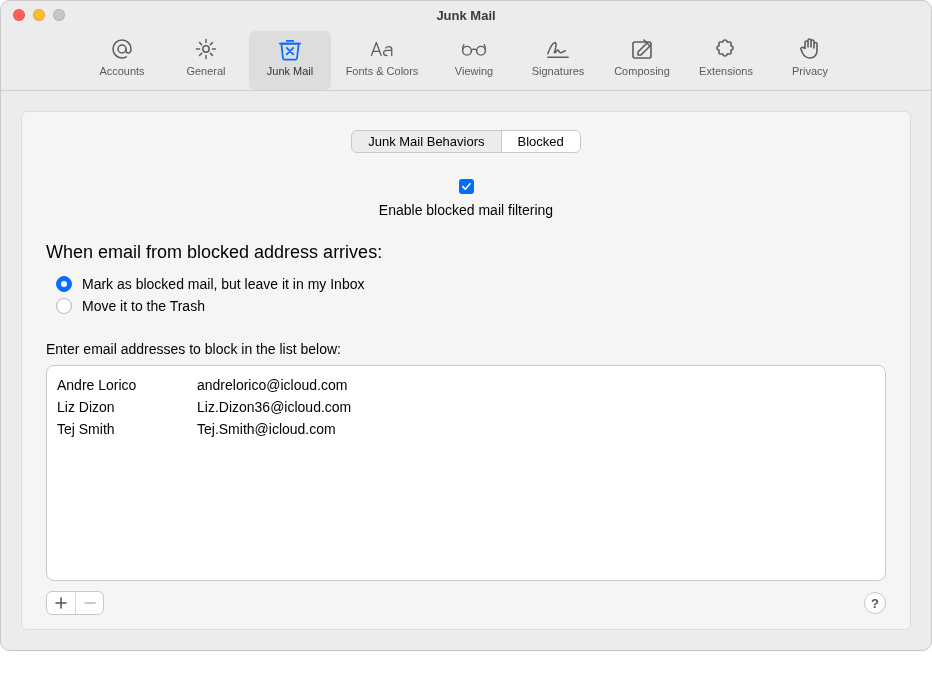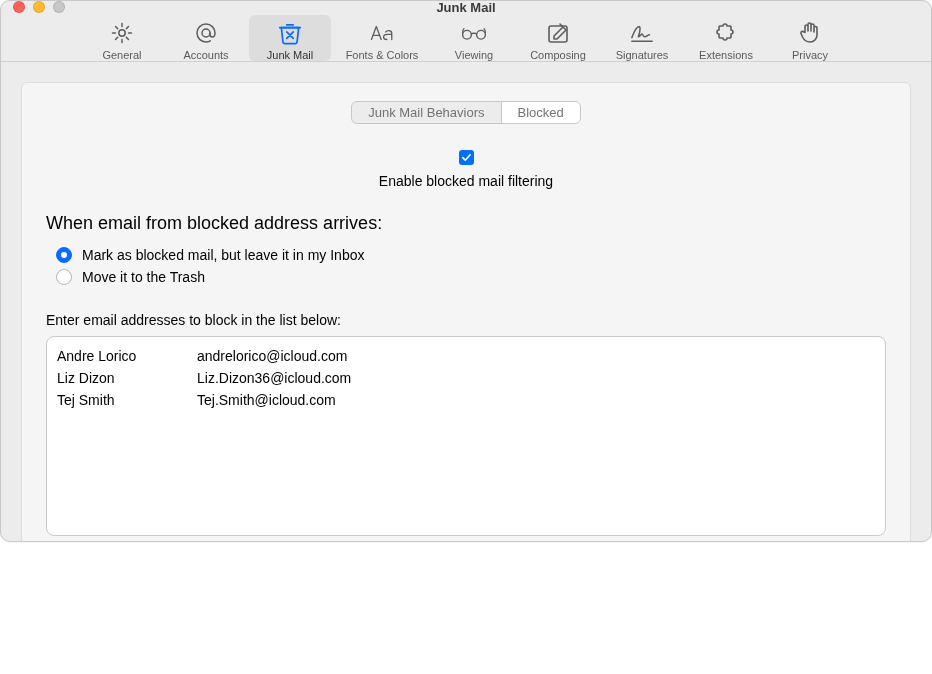--- a/index.html
+++ b/index.html
@@ -7,21 +7,21 @@
     font-family: -apple-system, "Helvetica Neue", Helvetica, Arial, sans-serif;
     background: #fff;
     width: 932px;
     height: 674px;
     overflow: hidden;
     font-size: 13px;
     color: #000;
   }
   .window {
     width: 932px;
-    height: 542px;
+    height: 651px;
     border: 1px solid #c9c9c9;
     border-radius: 10px;
     background: #ececec;
     box-shadow: 0 0 0 1px rgba(0,0,0,0.03);
     display: flex;
     flex-direction: column;
     overflow: hidden;
   }
   .titlebar {
     height: 28px;
@@ -106,21 +106,21 @@
     display: flex;
     border: 1px solid #c8c8c8;
     border-radius: 6px;
     background: #ececec;
     overflow: hidden;
     margin-bottom: 26px;
   }
   .seg {
     padding: 3px 16px;
     font-size: 13px;
-    color: #737373;
+    color: #000000;
     cursor: default;
   }
   .seg + .seg { border-left: 1px solid #c8c8c8; }
   .seg.active { background: #ffffff; }
 
   .check-row {
     display: flex;
     align-items: center;
     gap: 8px;
     margin-bottom: 24px;
@@ -220,36 +220,36 @@
       <div class="dot yel"></div>
       <div class="dot grn"></div>
     </div>
     <div class="win-title">Junk Mail</div>
   </div>
 
   <div class="toolbar">
 
     <div class="toolbar-item">
       <div class="iconwrap">
+        <svg width="24" height="24" viewBox="0 0 24 24" fill="none" stroke="currentColor" stroke-width="1.5" stroke-linecap="round">
+            <circle cx="12" cy="12" r="4"></circle>
+            <path d="M16 12v1.5c0 1.4 1 2.5 2.3 2.5 1.7 0 2.7-1.6 2.7-4 0-5-4-9-9-9s-9 4-9 9 4 9 9 9c1.6 0 3-.4 4.3-1.1"></path>
+          </svg>
+      </div>
+      <div class="tlabel">Accounts</div>
+    </div>
+
+    <div class="toolbar-item">
+      <div class="iconwrap">
         <svg width="24" height="24" viewBox="0 0 24 24" fill="none" stroke="currentColor" stroke-width="1.5" stroke-linejoin="round" stroke-linecap="round">
             <circle cx="12" cy="12" r="3.2"></circle>
             <path d="M12 2.5v3M12 18.5v3M21.5 12h-3M5.5 12h-3M18.5 5.5l-2.1 2.1M7.6 16.4l-2.1 2.1M18.5 18.5l-2.1-2.1M7.6 7.6 5.5 5.5"></path>
           </svg>
       </div>
       <div class="tlabel">General</div>
-    </div>
-
-    <div class="toolbar-item">
-      <div class="iconwrap">
-        <svg width="24" height="24" viewBox="0 0 24 24" fill="none" stroke="currentColor" stroke-width="1.5" stroke-linecap="round">
-            <circle cx="12" cy="12" r="4"></circle>
-            <path d="M16 12v1.5c0 1.4 1 2.5 2.3 2.5 1.7 0 2.7-1.6 2.7-4 0-5-4-9-9-9s-9 4-9 9 4 9 9 9c1.6 0 3-.4 4.3-1.1"></path>
-          </svg>
-      </div>
-      <div class="tlabel">Accounts</div>
     </div>
 
     <div class="toolbar-item selected">
       <div class="iconwrap">
         <svg width="26" height="26" viewBox="0 0 24 24" fill="none" stroke="currentColor" stroke-width="1.6" stroke-linejoin="round" stroke-linecap="round">
             <path d="M4 7h16l-1.5 13.5a1.5 1.5 0 0 1-1.5 1.3H7a1.5 1.5 0 0 1-1.5-1.3L4 7z"></path>
             <path d="M2.5 7h19"></path>
             <path d="M9 4.5h6"></path>
             <path d="M9 11l6 6M15 11l-6 6"></path>
           </svg>
@@ -273,36 +273,36 @@
             <circle cx="8" cy="12" r="5"></circle>
             <circle cx="24" cy="12" r="5"></circle>
             <path d="M13 11c1-1 5-1 6 0M3 10c0-2 .5-4 1.5-5M29 10c0-2-.5-4-1.5-5"></path>
           </svg>
       </div>
       <div class="tlabel">Viewing</div>
     </div>
 
     <div class="toolbar-item">
       <div class="iconwrap">
+        <svg width="26" height="22" viewBox="0 0 28 22" fill="none" stroke="currentColor" stroke-width="1.6" stroke-linecap="round" stroke-linejoin="round">
+            <path d="M3 16c3-8 6-12 8-12 1.5 0 1 6-1 11 2 0 3-3 4-3s1 3 3 3 3-2 5-2"></path>
+            <path d="M3 20h22"></path>
+          </svg>
+      </div>
+      <div class="tlabel">Signatures</div>
+    </div>
+
+    <div class="toolbar-item">
+      <div class="iconwrap">
         <svg width="24" height="24" viewBox="0 0 24 24" fill="none" stroke="currentColor" stroke-width="1.6" stroke-linejoin="round" stroke-linecap="round">
             <rect x="3" y="5" width="18" height="16" rx="2"></rect>
             <path d="M14 3l6 6-9 9H8v-3l9-9"></path>
           </svg>
       </div>
       <div class="tlabel">Composing</div>
-    </div>
-
-    <div class="toolbar-item">
-      <div class="iconwrap">
-        <svg width="26" height="22" viewBox="0 0 28 22" fill="none" stroke="currentColor" stroke-width="1.6" stroke-linecap="round" stroke-linejoin="round">
-            <path d="M3 16c3-8 6-12 8-12 1.5 0 1 6-1 11 2 0 3-3 4-3s1 3 3 3 3-2 5-2"></path>
-            <path d="M3 20h22"></path>
-          </svg>
-      </div>
-      <div class="tlabel">Signatures</div>
     </div>
 
 
     <div class="toolbar-item">
       <div class="iconwrap">
         <svg width="24" height="24" viewBox="0 0 24 24" fill="none" stroke="currentColor" stroke-width="1.6" stroke-linejoin="round">
             <path d="M5 9V6a1 1 0 0 1 1-1h3a2 2 0 1 1 4 0h3a1 1 0 0 1 1 1v3a2 2 0 1 1 0 4v3a1 1 0 0 1-1 1h-3a2 2 0 1 1-4 0H6a1 1 0 0 1-1-1v-3a2 2 0 1 1 0-4z"></path>
           </svg>
       </div>
       <div class="tlabel">Extensions</div>

